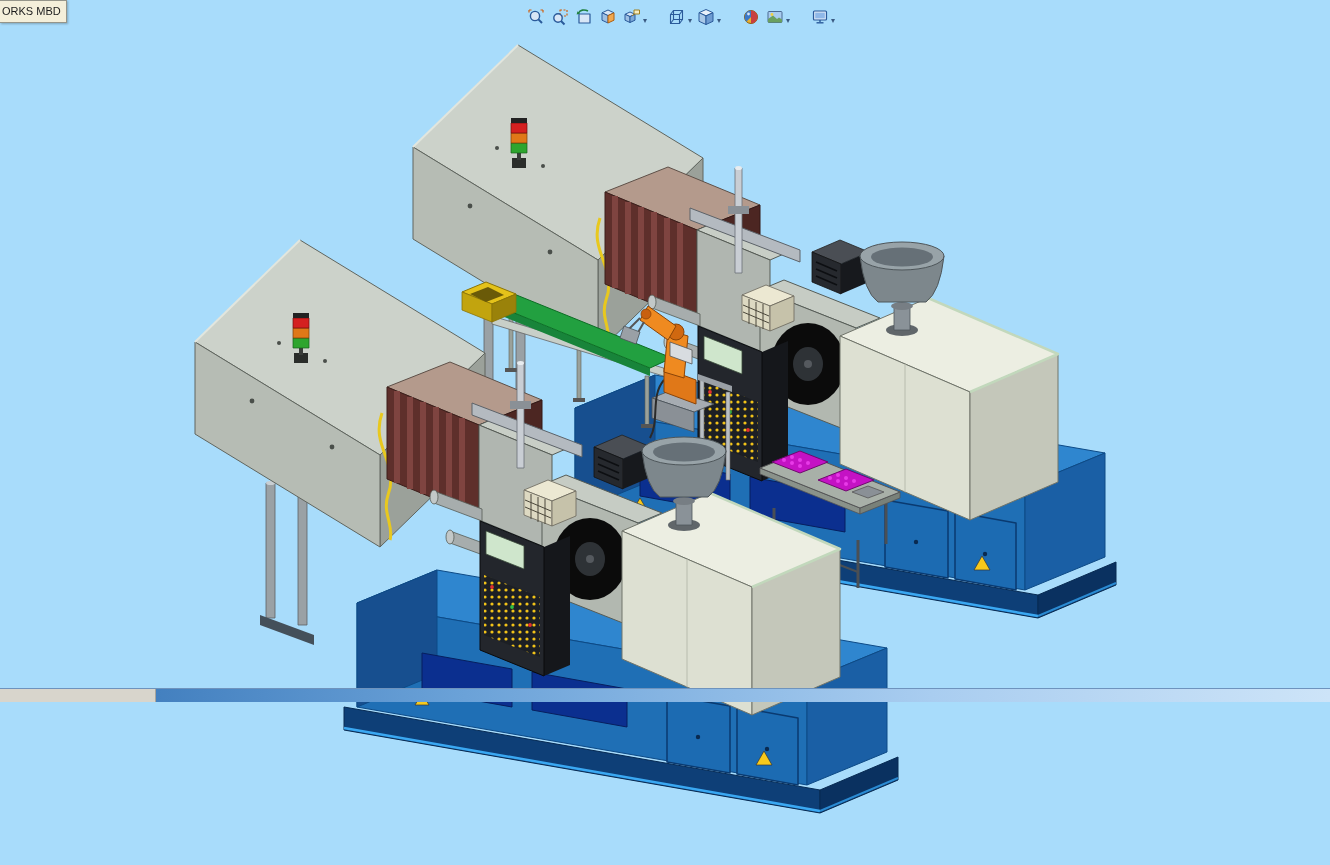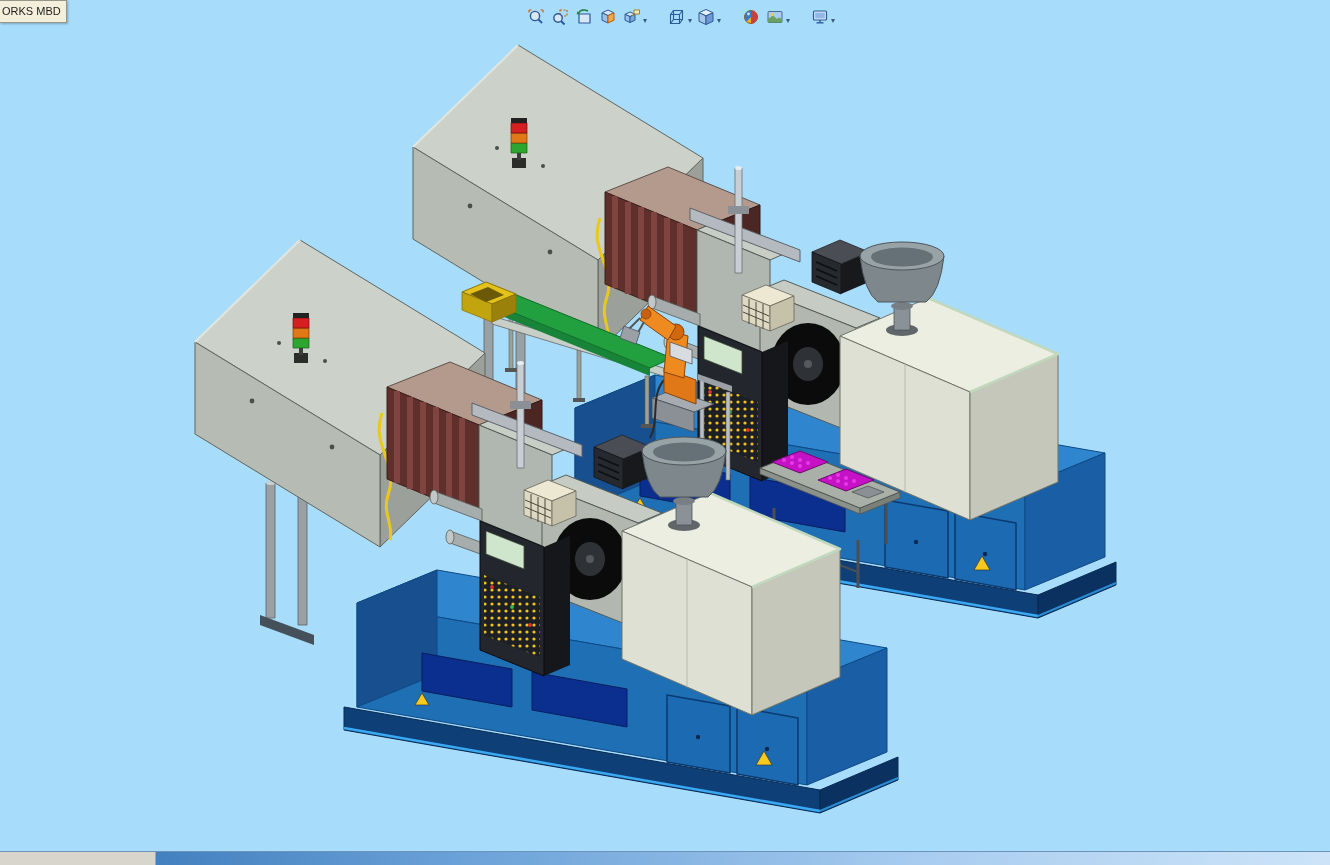--- a/index.html
+++ b/index.html
@@ -1,17 +1,17 @@
 <!DOCTYPE html>
 <html><head>
 <meta charset="utf-8">
 <style>
   html,body{margin:0;padding:0;width:1330px;height:865px;overflow:hidden;
     font-family:"Liberation Sans",sans-serif;background:#a8dcfb;}
-  .app{position:relative;width:1330px;height:865px;}
+  .app{position:relative;width:1330px;height:702px;}
   .viewport{position:absolute;left:0;top:0;width:1330px;height:852px;}
   .viewport svg{display:block;}
   svg polygon,svg path,svg rect{stroke-linejoin:round;}
   .tooltip{position:absolute;left:0;top:0;height:17px;padding:2px 5px 2px 2px;
     background:#f4efda;border:1px solid #95958a;border-left:none;font-size:11px;
     color:#1c1c1c;line-height:17px;white-space:nowrap;box-shadow:1px 1px 2px rgba(0,0,0,.25);z-index:5;}
   .hud{position:absolute;left:524px;top:5px;display:flex;align-items:center;z-index:4;}
   .hud .btn{width:24px;height:24px;display:flex;align-items:center;justify-content:center;
     border-radius:3px;cursor:pointer;}
   .hud .btn svg{width:18px;height:18px;}

